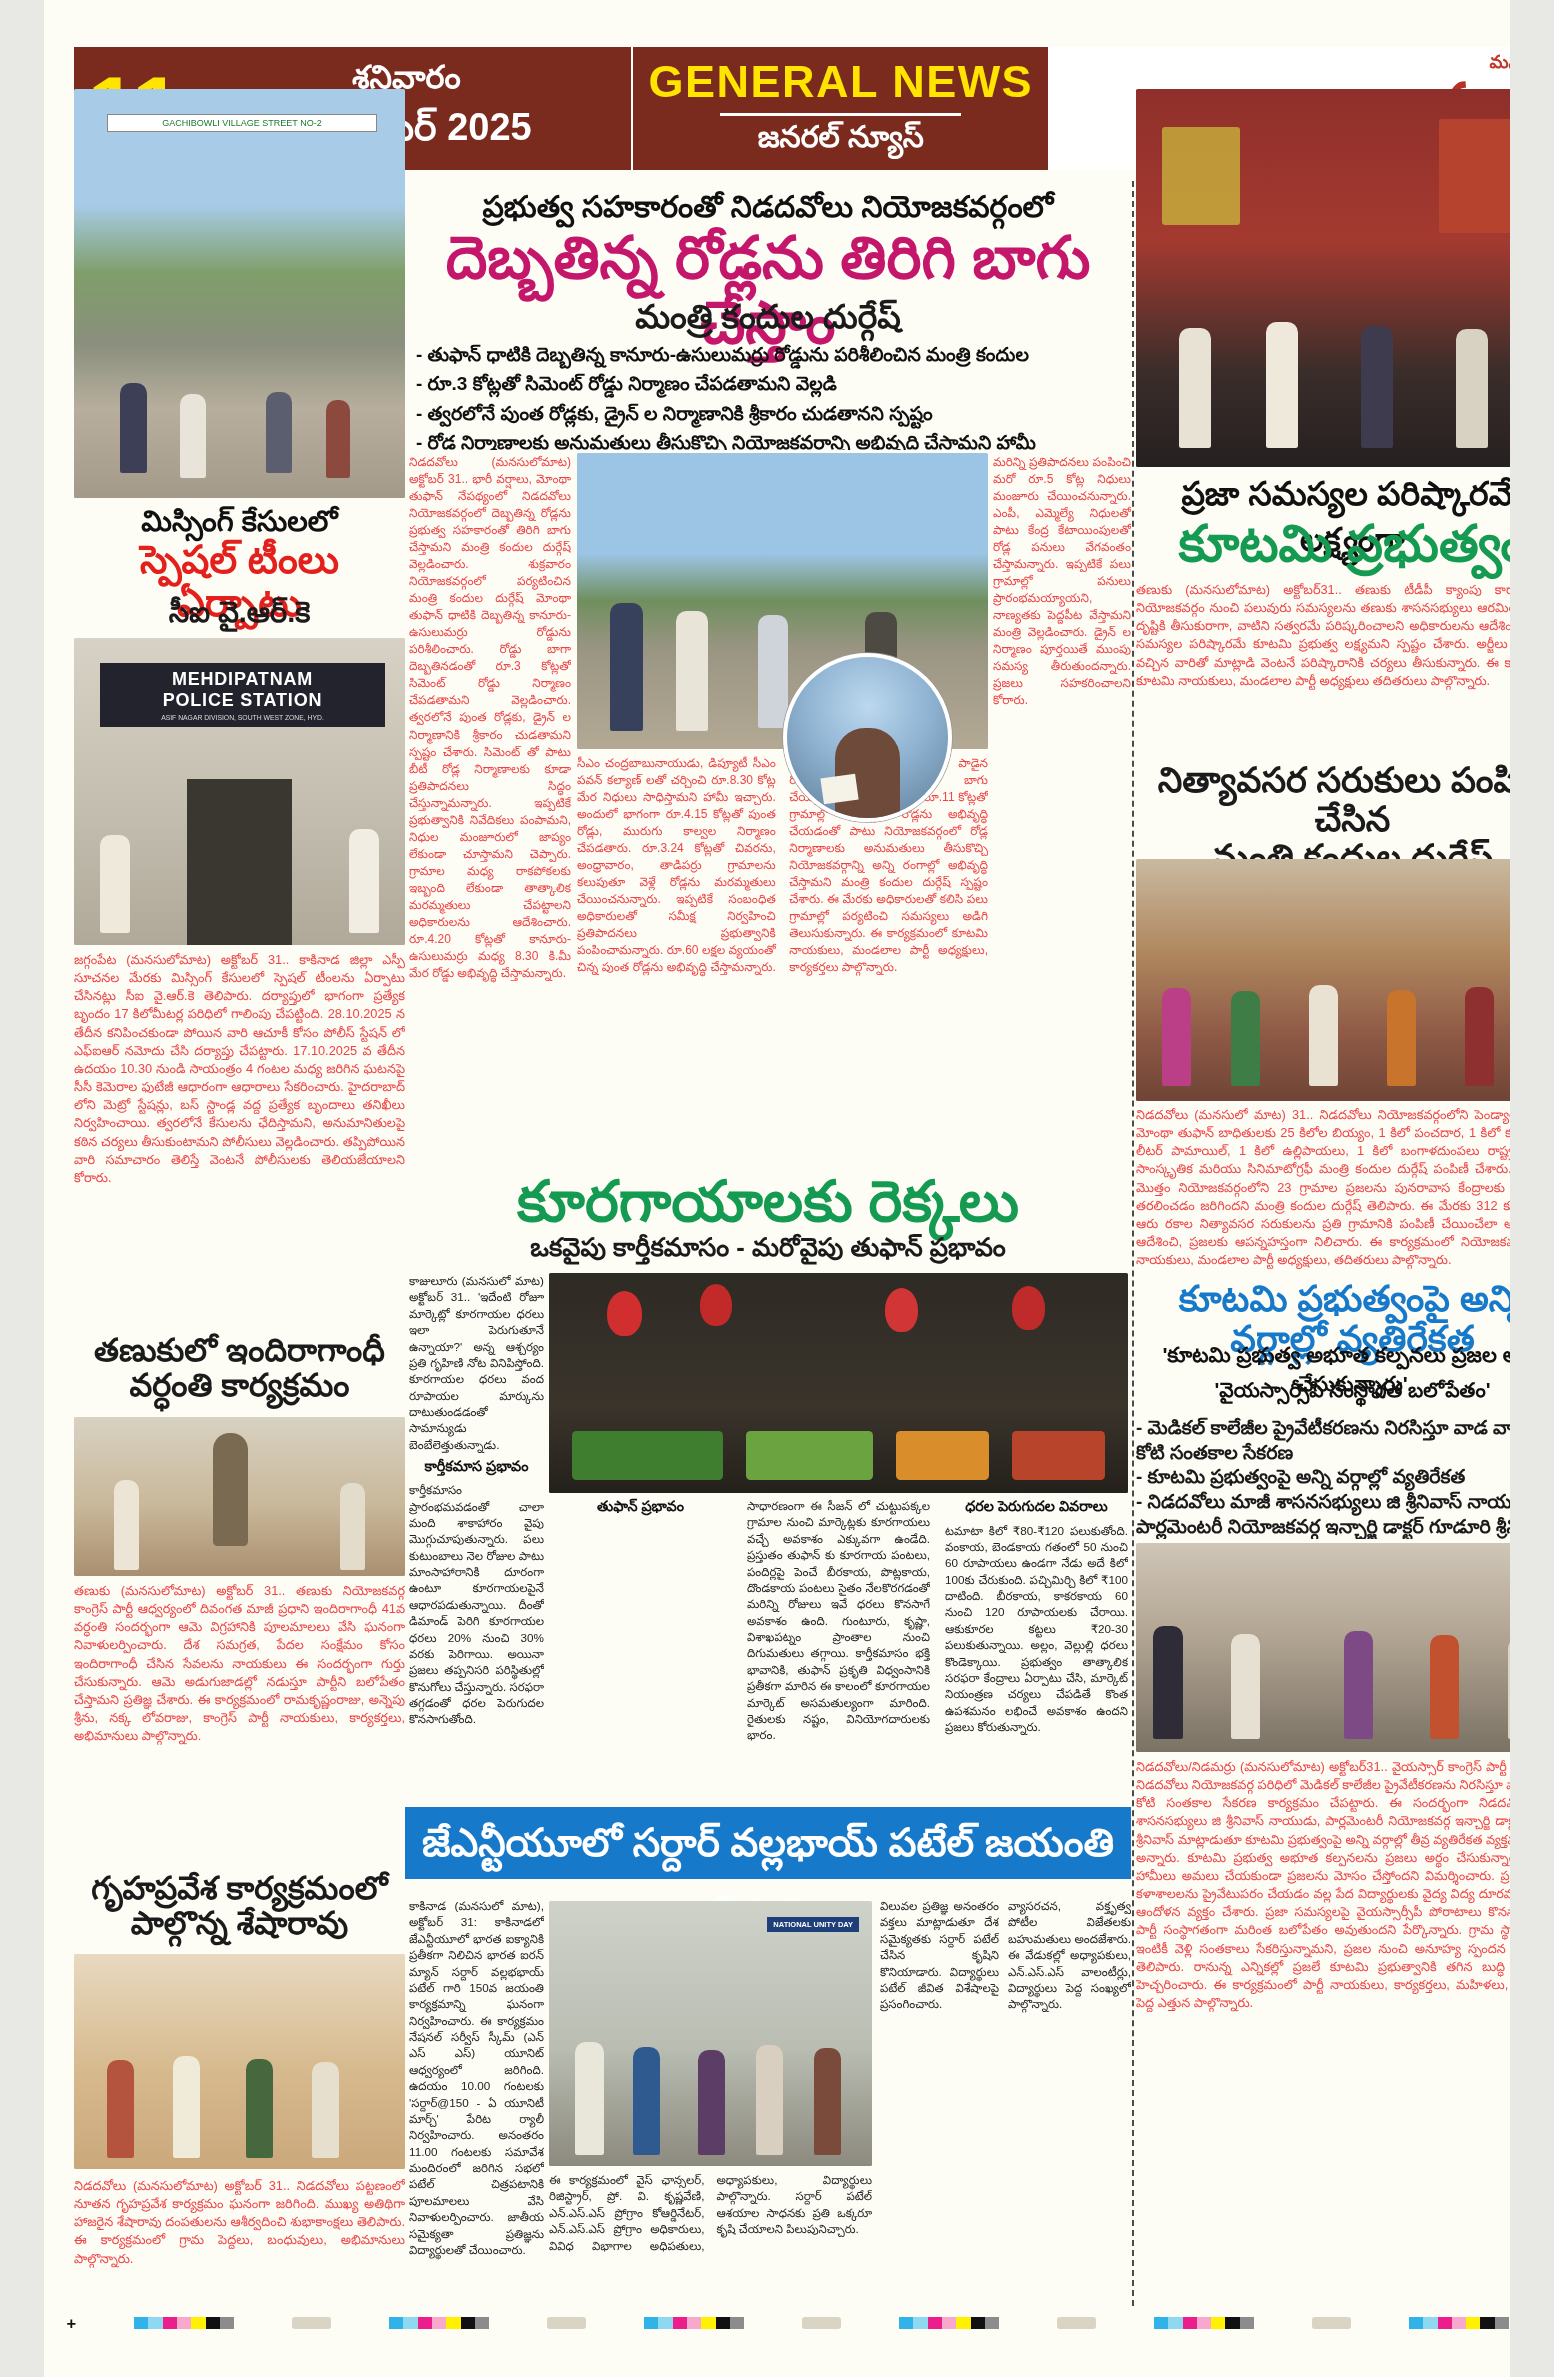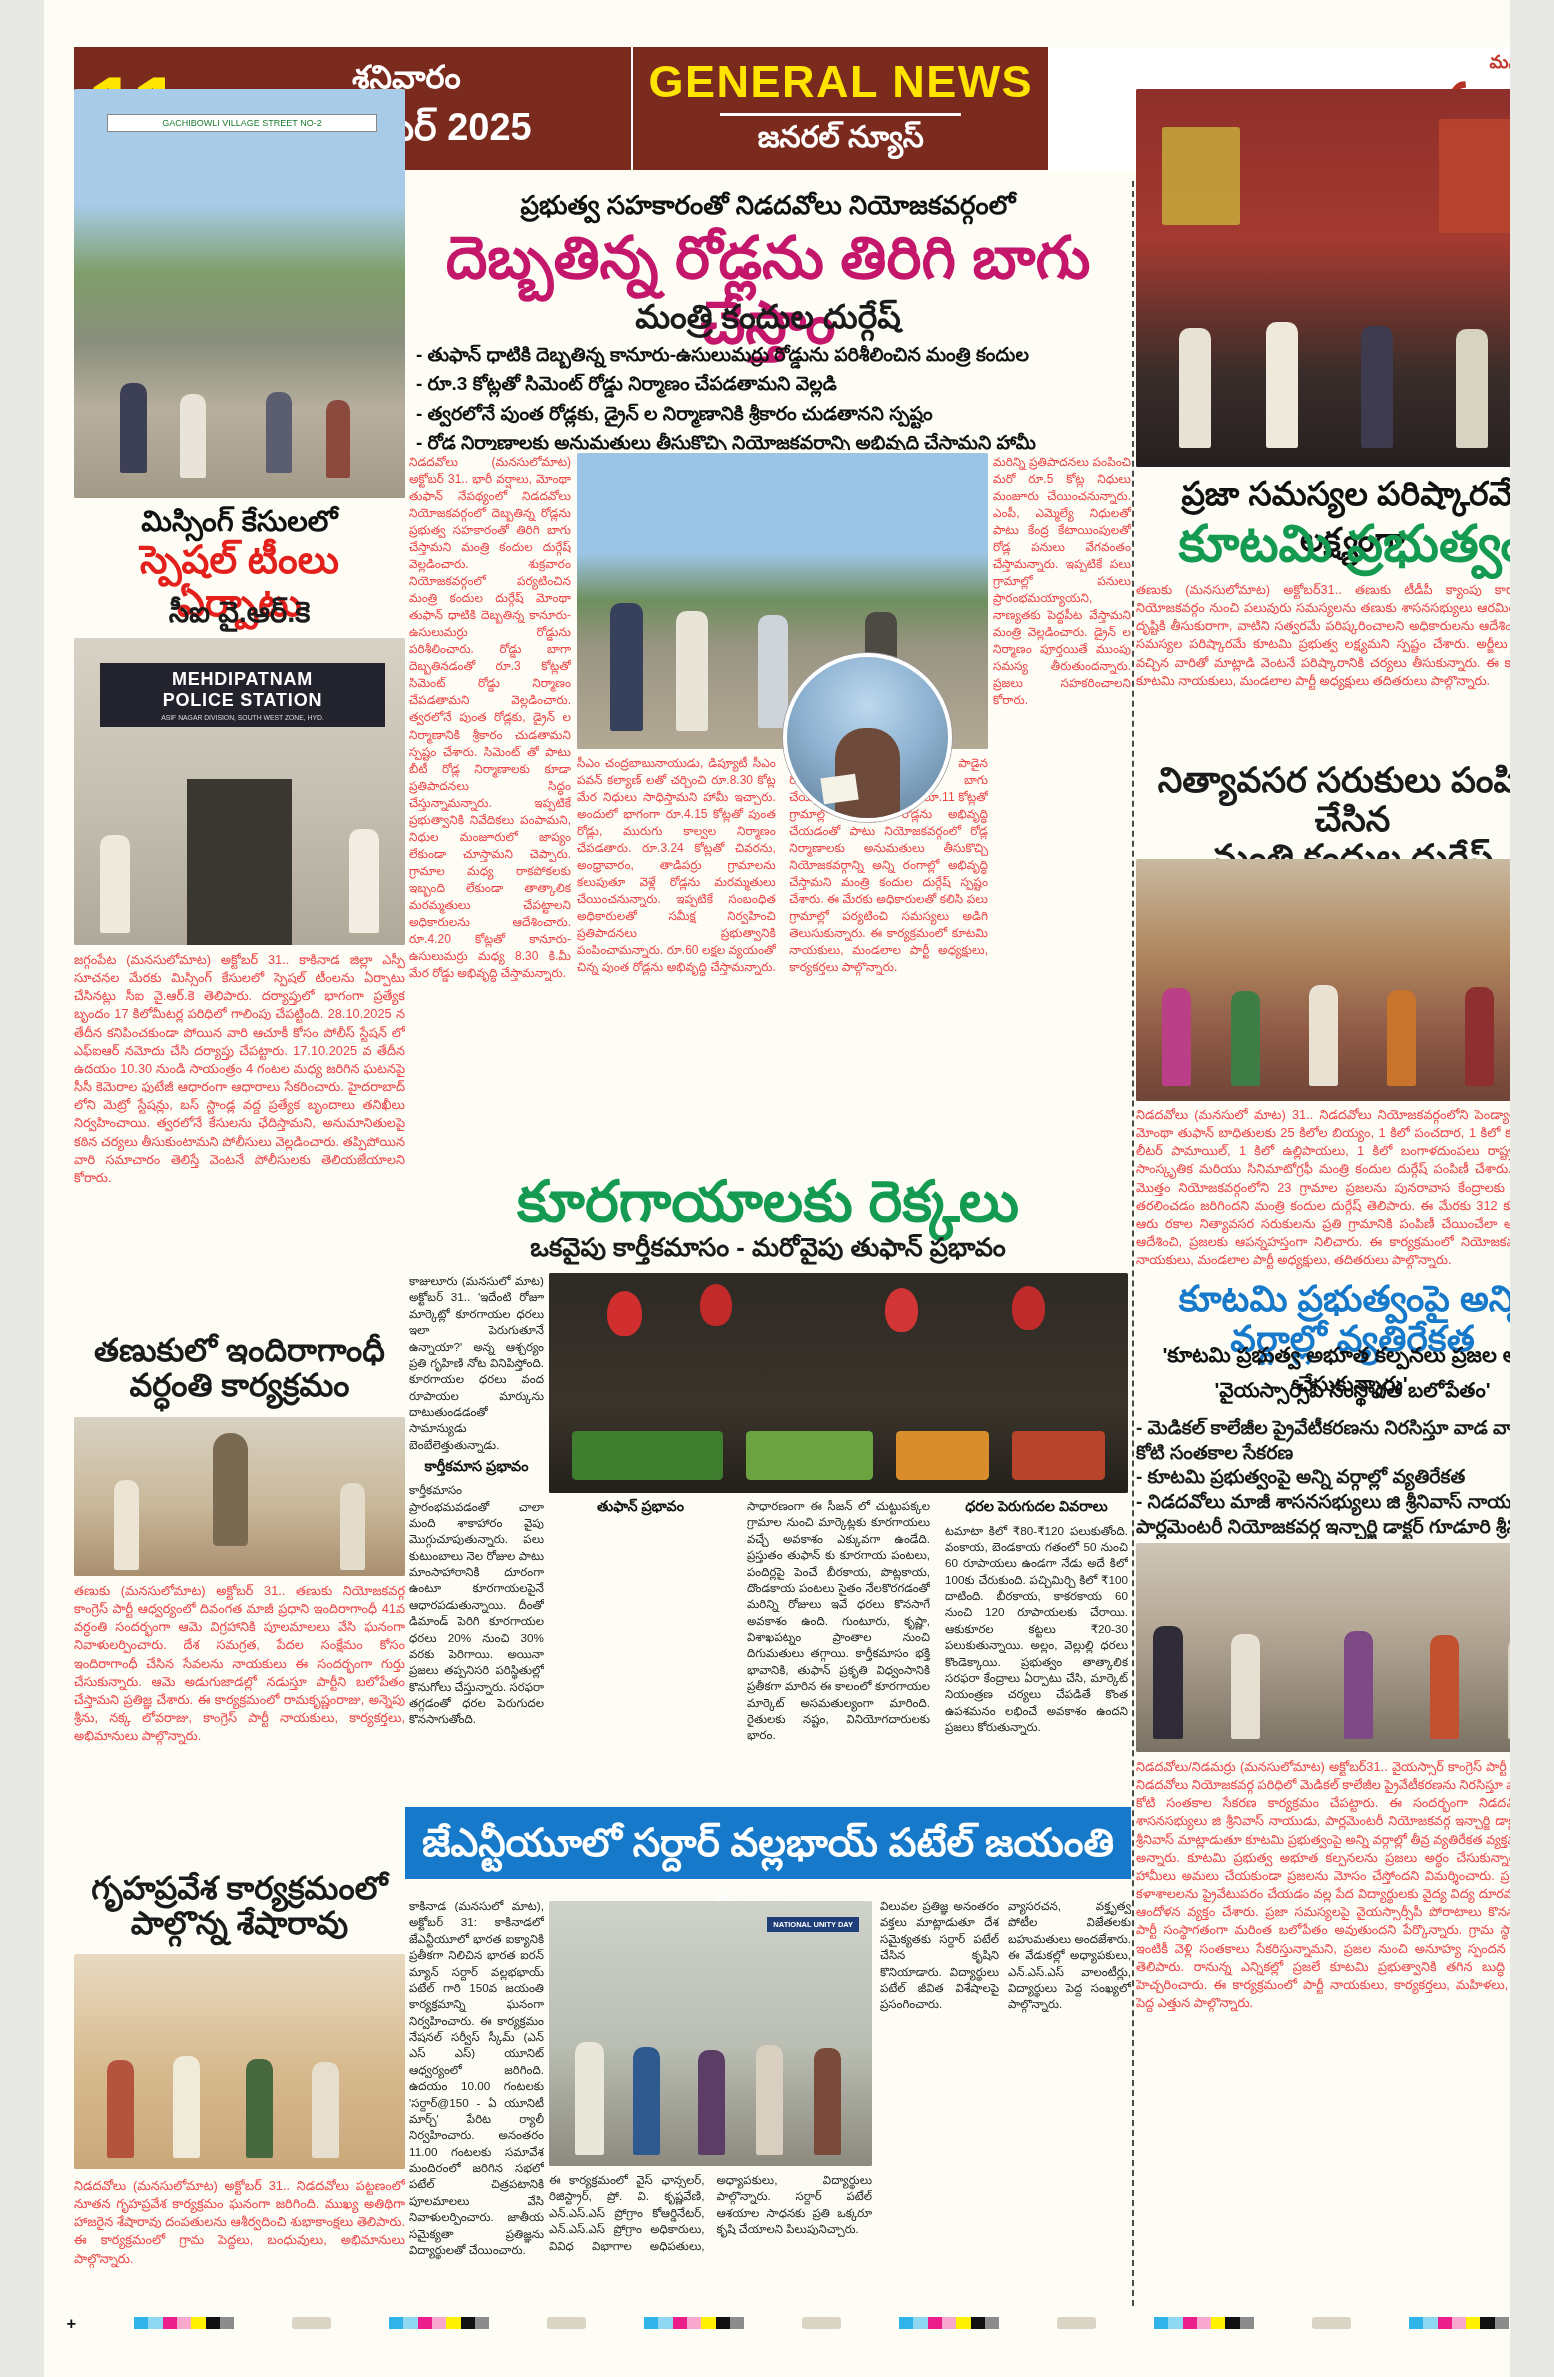--- a/index.html
+++ b/index.html
@@ -112,21 +112,21 @@
       <div>పాల్గొన్న శేషారావు</div>
   </div>
   <div class="abs photo" style="left:30px;top:1954px;width:331px;height:215px;background:linear-gradient(180deg,#e8d9c0 0%,#d6b98d 55%,#caa87c 100%);">
     <span class="ph-person" style="left:10%;bottom:5%;width:27px;height:98px;background:#b5543e;"></span>
     <span class="ph-person" style="left:30%;bottom:5%;width:27px;height:102px;background:#f0ead9;"></span>
     <span class="ph-person" style="left:52%;bottom:5%;width:27px;height:99px;background:#47683f;"></span>
     <span class="ph-person" style="left:72%;bottom:5%;width:27px;height:96px;background:#e7dfcd;"></span>
   </div>
   <div class="abs body-text" style="left:30px;top:2177px;width:331px;height:126px;">నిడదవోలు (మనసులోమాట) అక్టోబర్ 31.. నిడదవోలు పట్టణంలో నూతన గృహప్రవేశ కార్యక్రమం ఘనంగా జరిగింది. ముఖ్య అతిథిగా హాజరైన శేషారావు దంపతులను ఆశీర్వదించి శుభాకాంక్షలు తెలిపారు. ఈ కార్యక్రమంలో గ్రామ పెద్దలు, బంధువులు, అభిమానులు పాల్గొన్నారు.</div>
 
-  <div class="abs kicker" style="left:361px;top:190px;width:726px;font-size:26px;">ప్రభుత్వ సహకారంతో నిడదవోలు నియోజకవర్గంలో</div>
+  <div class="abs kicker" style="left:361px;top:190px;width:726px;font-size:30px;">ప్రభుత్వ సహకారంతో నిడదవోలు నియోజకవర్గంలో</div>
   <div class="abs headline" style="left:361px;top:226px;width:726px;height:75px;font-size:59px;color:#c4176b;">దెబ్బతిన్న రోడ్లను తిరిగి బాగు చేస్తాం</div>
   <div class="abs headline" style="left:361px;top:299px;width:726px;font-size:33px;">మంత్రి కందుల దుర్గేష్</div>
   <div class="abs bullets" style="left:372px;top:340px;width:707px;height:110px;overflow:hidden;">
     <div>- తుఫాన్ ధాటికి దెబ్బతిన్న కానూరు-ఉసులుమర్రు రోడ్డును పరిశీలించిన మంత్రి కందుల</div>
     <div>- రూ.3 కోట్లతో సిమెంట్ రోడ్డు నిర్మాణం చేపడతామని వెల్లడి</div>
     <div>- త్వరలోనే పుంత రోడ్లకు, డ్రైన్ ల నిర్మాణానికి శ్రీకారం చుడతానని స్పష్టం</div>
     <div>- రోడ్ల నిర్మాణాలకు అనుమతులు తీసుకొచ్చి నియోజకవర్గాన్ని అభివృద్ధి చేస్తామని హామీ</div>
   </div>
   <div class="abs body-text" style="left:365px;top:454px;width:162px;height:716px;font-size:12px;">నిడదవోలు (మనసులోమాట) అక్టోబర్ 31.. భారీ వర్షాలు, మోంథా తుఫాన్ నేపథ్యంలో నిడదవోలు నియోజకవర్గంలో దెబ్బతిన్న రోడ్లను ప్రభుత్వ సహకారంతో తిరిగి బాగు చేస్తామని మంత్రి కందుల దుర్గేష్ వెల్లడించారు. శుక్రవారం నియోజకవర్గంలో పర్యటించిన మంత్రి కందుల దుర్గేష్ మోంథా తుఫాన్ ధాటికి దెబ్బతిన్న కానూరు-ఉసులుమర్రు రోడ్డును పరిశీలించారు. రోడ్డు బాగా దెబ్బతినడంతో రూ.3 కోట్లతో సిమెంట్ రోడ్డు నిర్మాణం చేపడతామని వెల్లడించారు. త్వరలోనే పుంత రోడ్లకు, డ్రైన్ ల నిర్మాణానికి శ్రీకారం చుడతామని స్పష్టం చేశారు. సిమెంట్ తో పాటు బీటీ రోడ్ల నిర్మాణాలకు కూడా ప్రతిపాదనలు సిద్ధం చేస్తున్నామన్నారు. ఇప్పటికే ప్రభుత్వానికి నివేదికలు పంపామని, నిధుల మంజూరులో జాప్యం లేకుండా చూస్తామని చెప్పారు. గ్రామాల మధ్య రాకపోకలకు ఇబ్బంది లేకుండా తాత్కాలిక మరమ్మతులు చేపట్టాలని అధికారులను ఆదేశించారు. రూ.4.20 కోట్లతో కానూరు-ఉసులుమర్రు మధ్య 8.30 కి.మీ మేర రోడ్డు అభివృద్ధి చేస్తామన్నారు.</div>
   <div class="abs photo" style="left:533px;top:453px;width:411px;height:296px;background:linear-gradient(180deg,#9cc4e4 0%,#9cc4e4 34%,#6f8f5e 50%,#9a9583 66%,#b3a995 100%);">

